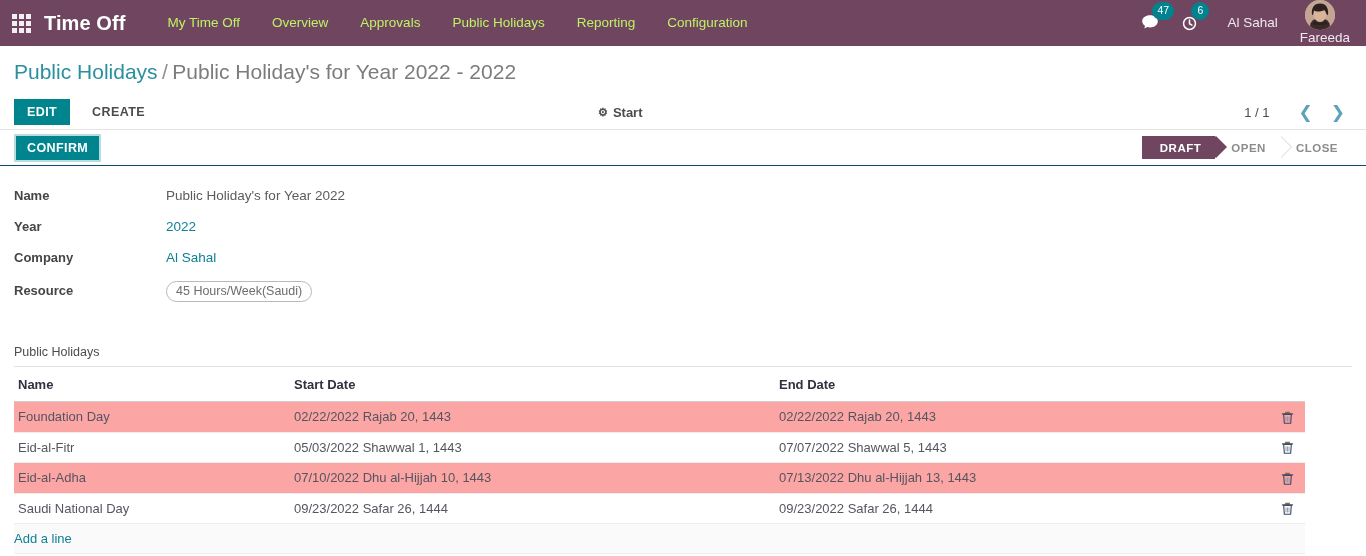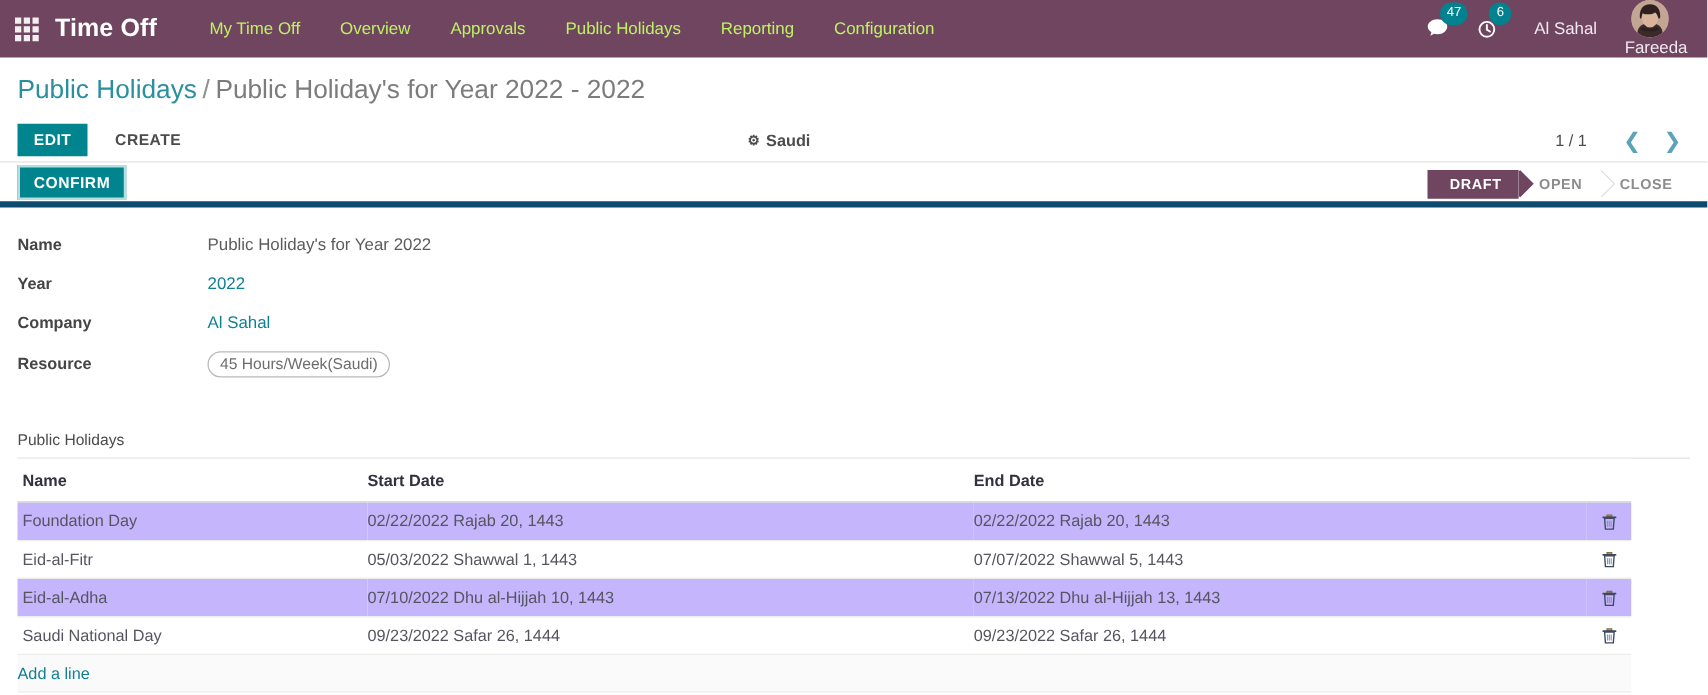--- a/index.html
+++ b/index.html
@@ -185,21 +185,21 @@
     cursor: pointer;
     line-height: 1;
     user-select: none;
   }
 
   
   .status-row {
     display: flex;
     align-items: center;
     border-top: 1px solid #e4e4e4;
-    border-bottom: 5px solid #0c4a6e;
+    border-bottom: 1px solid #0c4a6e;
     padding: 7px 14px;
     height: 37px;
     background: #fff;
     position: relative;
   }
   .btn-confirm {
     background: #00848e;
     color: #fff;
     font-size: 12.5px;
     font-weight: bold;
@@ -316,21 +316,21 @@
     border-bottom: 1px solid #cfcfcf;
     background: #fff;
   }
   table.o-list td {
     font-size: 13px;
     color: #55555f;
     padding: 7px 0 7px 0;
     border-bottom: 1px solid #ededed;
     height: 26px;
   }
-  tr.row-alt td { background: #c4b5fd; }
+  tr.row-alt td { background: #fca5a5; }
   .col-name   { width: 280px; padding-left: 4px !important; }
   .col-start  { width: 485px; }
   .col-end    { width: 490px; }
   .col-del    { width: 36px; text-align: center; }
   th.col-name { padding-left: 4px !important; }
   .trash {
     display: inline-block;
     width: 13px; height: 14px;
     cursor: pointer;
     vertical-align: middle;
@@ -406,21 +406,21 @@
   <span class="bc-sep">/</span>
   <span class="bc-current">Public Holiday's for Year 2022 - 2022</span>
 </div>
 
 <div class="control-bar">
   <button class="btn-edit">EDIT</button>
   <button class="btn-create">CREATE</button>
 
   <div class="action-menu">
     <span class="gear">⚙</span>
-    <span>Saudi</span>
+    <span>Start</span>
   </div>
 
   <div class="pager">
     <span class="pager-count">1 / 1</span>
     <span class="pager-btn">❮</span>
     <span class="pager-btn">❯</span>
   </div>
 </div>
 
 <div class="status-row">

